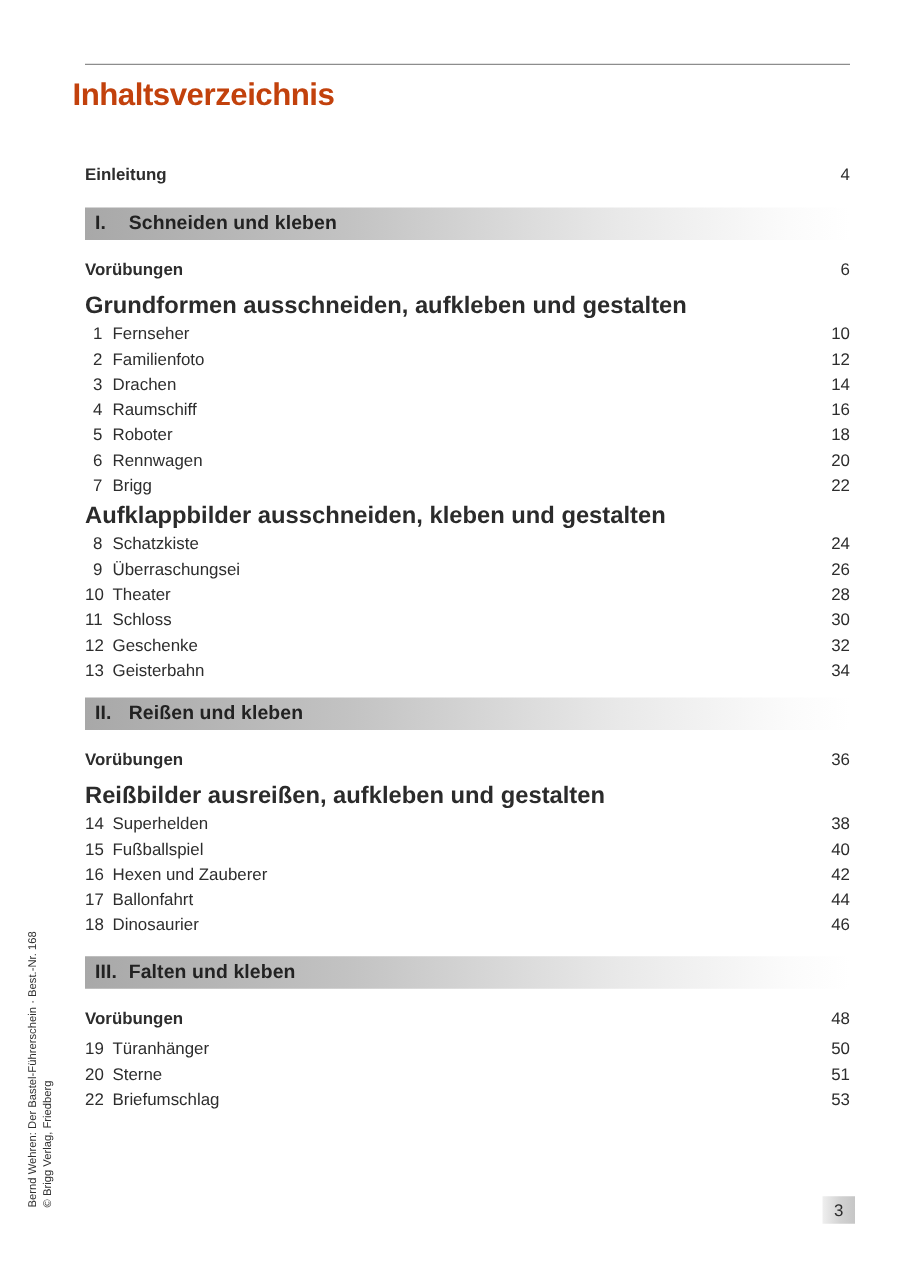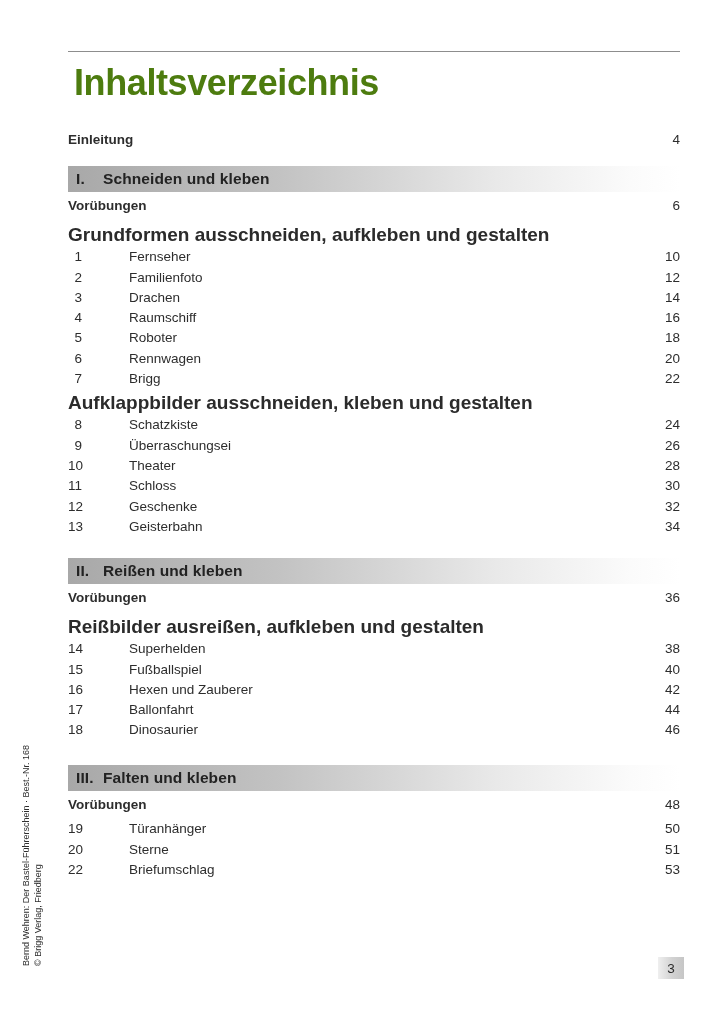--- a/index.html
+++ b/index.html
@@ -6,26 +6,26 @@
   .page {
     position:relative; width:724px; height:1024px; background:#ffffff;
     font-family:"Liberation Sans", sans-serif; color:#2d2d2d; overflow:hidden;
     margin:0 auto;
   }
   .rule {
     position:absolute; left:68px; width:612px; top:51px;
     border-top:1.6px solid #8d8d8d;
   }
   .title {
-    position:absolute; left:74px; top:62px; margin:0;
-    font-size:36px; font-weight:bold; letter-spacing:-0.4px; color:#4d7c0f;
+    position:absolute; left:58px; top:62px; margin:0;
+    font-size:25px; font-weight:bold; letter-spacing:-0.4px; color:#c2410c;
   }
   .toc-row {
     display:flex; height:20.3px; font-size:13.5px; line-height:20.3px;
-    align-items:center; color:#2d2d2d;gap:39px;
+    align-items:center; color:#2d2d2d;
   }
   .toc-row .num { flex:none; width:14px; text-align:right; margin-right:8px; }
   .toc-row .label { flex:none; white-space:nowrap; }
   .toc-row .leader {
     flex:1 1 auto; margin-left:5px; margin-right:14px;
     background-image:radial-gradient(circle, #3c3c3c 1.05px, rgba(0,0,0,0) 1.35px);
     background-size:4.6px 4.4px; background-repeat:repeat-x;
     background-position:left calc(100% - 4.5px);
   }
   .toc-row .pg { flex:none; width:26px; text-align:right; }
@@ -33,21 +33,21 @@
   .intro-row { position:absolute; left:68px; width:612px; top:130px; }
 
   .section { position:absolute; left:68px; width:612px; }
   .section-bar {
     height:26px; box-sizing:border-box; padding-left:8px;
     display:flex; align-items:center;
     background:linear-gradient(to right, #a8a8a8 0%, #c3c3c3 35%, #e9e9e9 70%, #fbfbfb 92%, #ffffff 100%);
     font-size:15.5px; font-weight:bold; color:#222222; letter-spacing:0.1px;
   }
   .section-bar .numeral { flex:none; width:27px; }
-  .prelim-row { margin-top:4px; }
+  .prelim-row { margin-top:14px; }
   .group-heading {
     margin-top:10px; font-size:19px; font-weight:bold; line-height:17px;
     color:#2b2b2b; white-space:nowrap;
   }
   .group + .group .group-heading { margin-top:5px; }
   .group-items { margin-top:4px; }
 
   .credit {
     position:absolute; left:21px; top:966px; width:280px;
     transform:rotate(-90deg); transform-origin:0 0;

